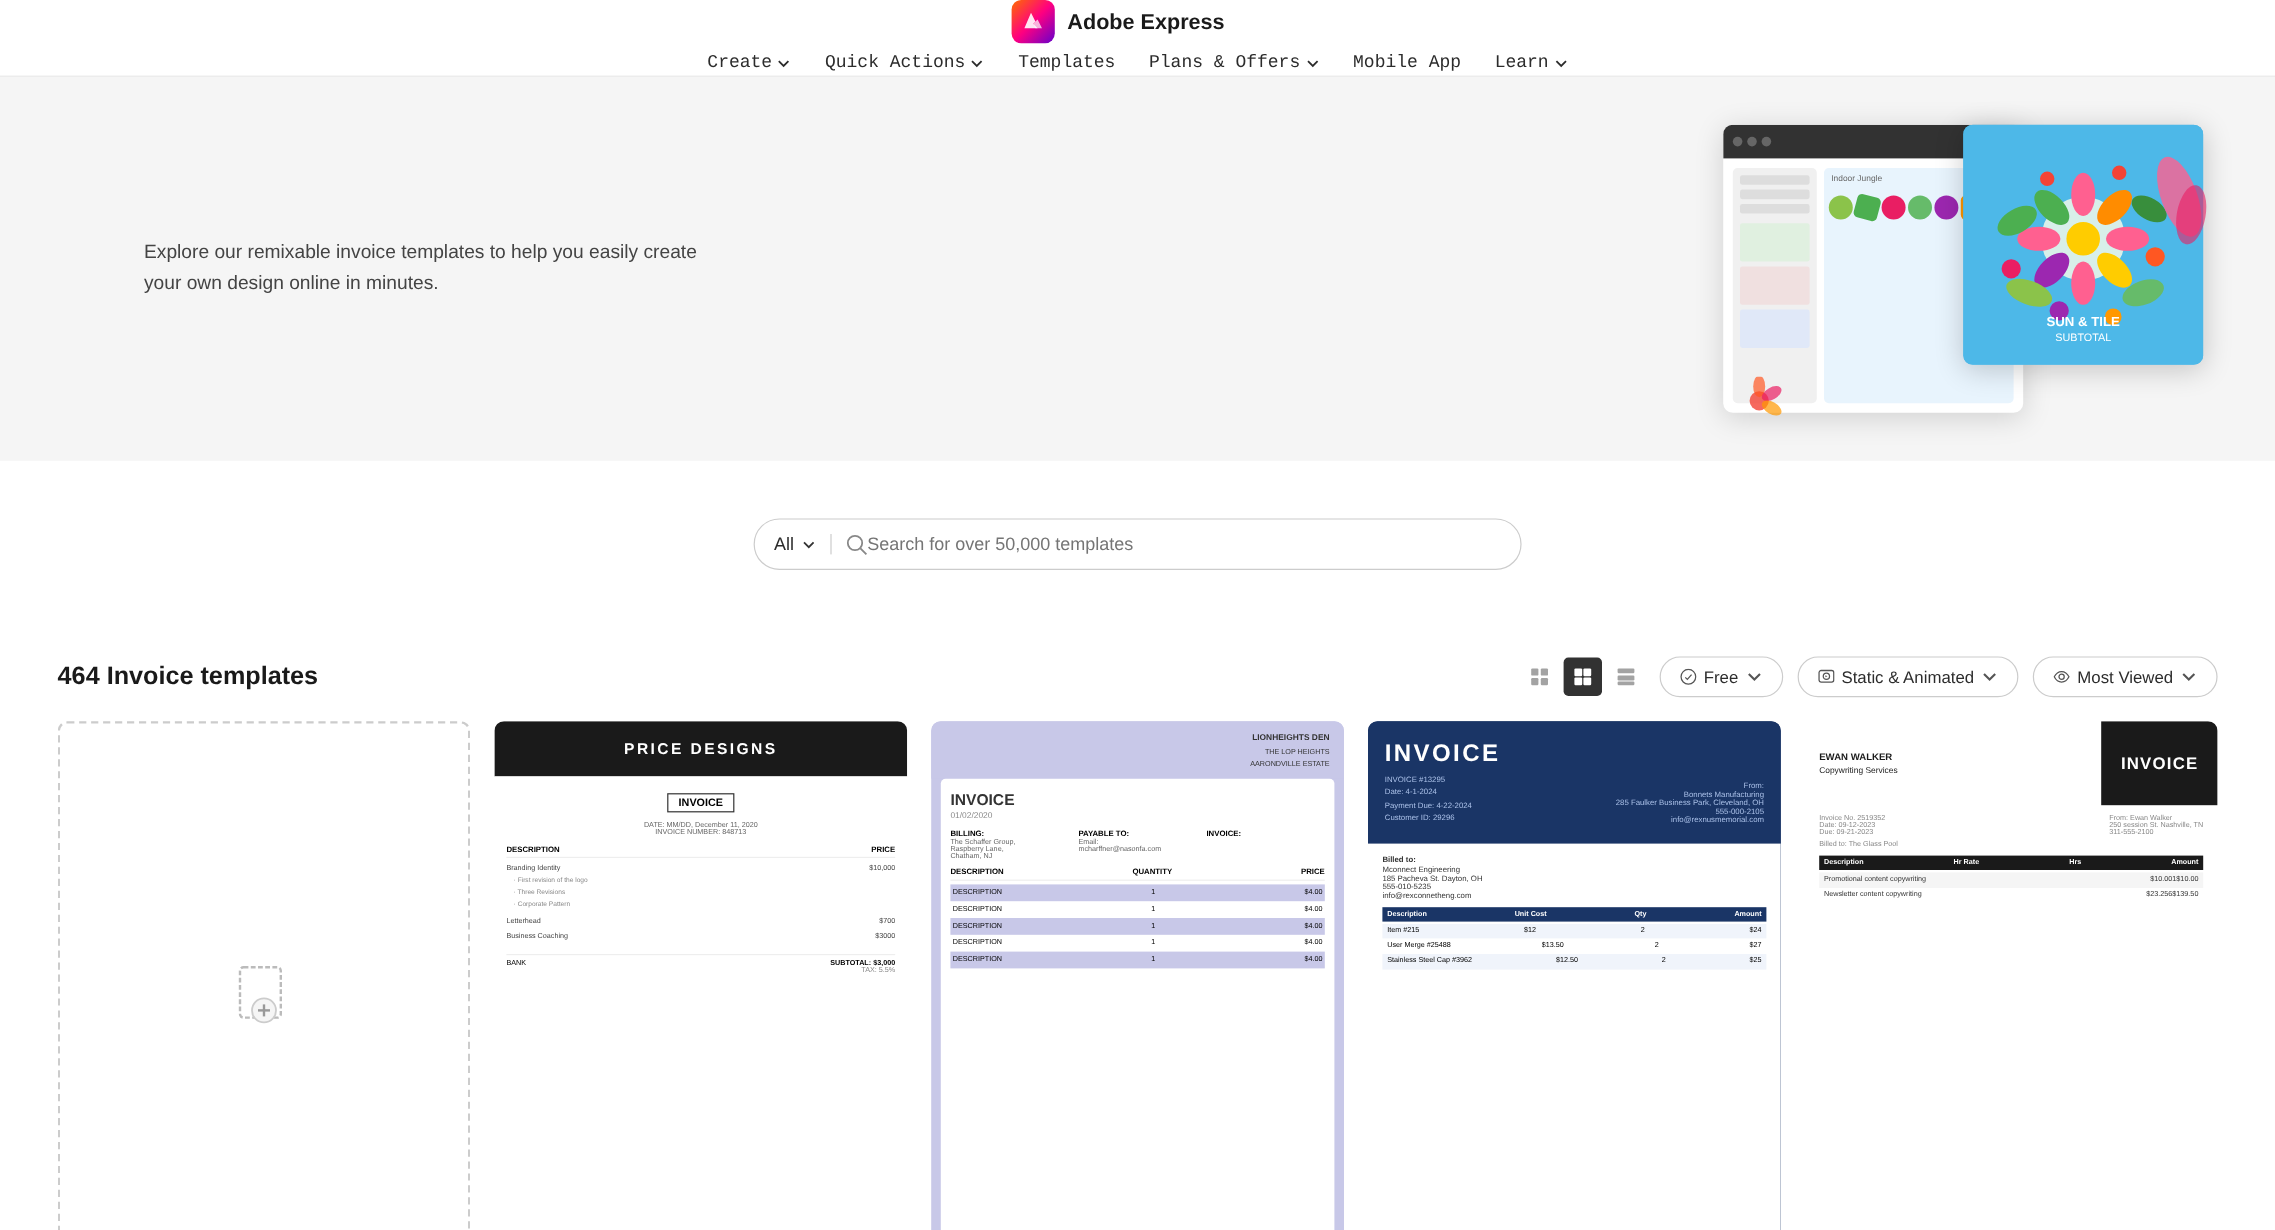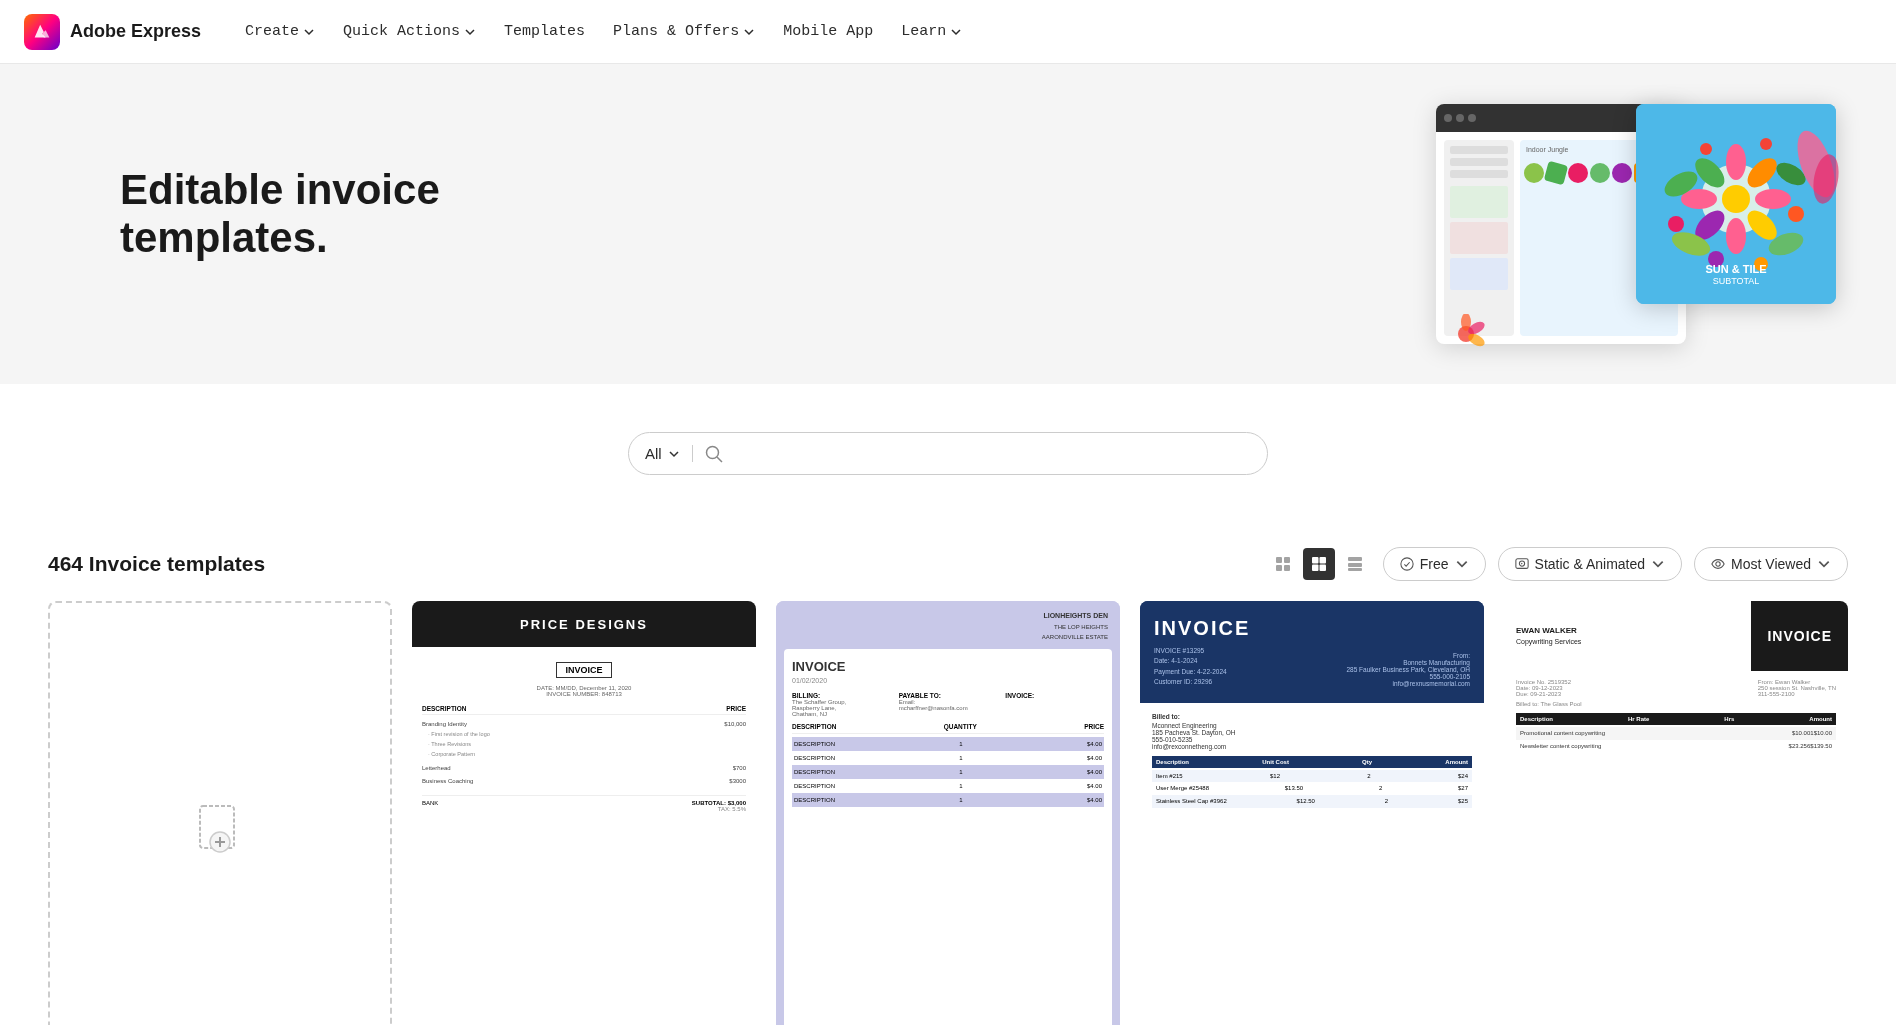--- a/index.html
+++ b/index.html
@@ -3,21 +3,21 @@
   <meta charset="utf-8">
   <style>
     * { box-sizing: border-box; margin: 0; padding: 0; }
     body { font-family: 'Adobe Clean', adobe-clean, 'Source Sans Pro', -apple-system, BlinkMacSystemFont, 'Segoe UI', sans-serif; background: #fff; overflow-x: hidden; }
 
     
     nav {
       display: flex; align-items: center; height: 64px;
       padding: 0 24px; background: #fff;
       border-bottom: 1px solid #e8e8e8;
-      position: sticky; top: 0; z-index: 100;
+      position: sticky; top: 0; z-index: 100; flex-direction: column;
     }
     .nav-logo { display: flex; align-items: center; gap: 10px; margin-right: 32px; text-decoration: none; }
     .nav-logo-icon {
       width: 36px; height: 36px; border-radius: 8px;
       background: linear-gradient(135deg, #ff6c00 0%, #ff0080 50%, #6600cc 100%);
       display: flex; align-items: center; justify-content: center;
     }
     .nav-logo-icon svg { width: 22px; height: 22px; }
     .nav-logo-text { font-size: 18px; font-weight: 600; color: #1a1a1a; }
     .nav-links { display: flex; align-items: center; gap: 4px; flex: 1; }
@@ -195,21 +195,21 @@
       <svg viewBox="0 0 12 12" fill="currentColor">
           <path d="M2 4l4 4 4-4" stroke="currentColor" stroke-width="1.5" fill="none"></path>
         </svg>
     </a>
   </div>
 
 </nav>
 
 <section class="hero">
   <div class="hero-text">
-    <h1 class="hero-title">Editable invoice templates.</h1>
+    <p class="hero-desc">Explore our remixable invoice templates to help you easily create your own design online in minutes.</p>
   </div>
   <div class="hero-image">
     <div class="hero-mockup">
 
       <div class="hero-editor">
         <div class="hero-editor-bar">
           <div class="hero-editor-dot"></div>
           <div class="hero-editor-dot"></div>
           <div class="hero-editor-dot"></div>
         </div>
@@ -292,20 +292,21 @@
     <div class="search-dropdown">
       <span>All</span>
       <svg width="12" height="12" viewBox="0 0 12 12">
         <path d="M2 4l4 4 4-4" stroke="#333" stroke-width="1.5" fill="none"></path>
       </svg>
     </div>
     <svg class="search-icon-wrap" width="18" height="18" viewBox="0 0 18 18">
       <circle cx="7.5" cy="7.5" r="6" stroke="#888" stroke-width="1.5" fill="none"></circle>
       <line x1="12" y1="12" x2="17" y2="17" stroke="#888" stroke-width="1.5"></line>
     </svg>
+    <input class="search-input" type="text" placeholder="Search for over 50,000 templates" style="">
   </div>
 </section>
 
 <section class="results-section">
   <div class="results-header">
     <h2 class="results-count">464 Invoice templates</h2>
     <div class="results-controls">
 
       <div class="view-toggle">
         <button class="view-btn">

